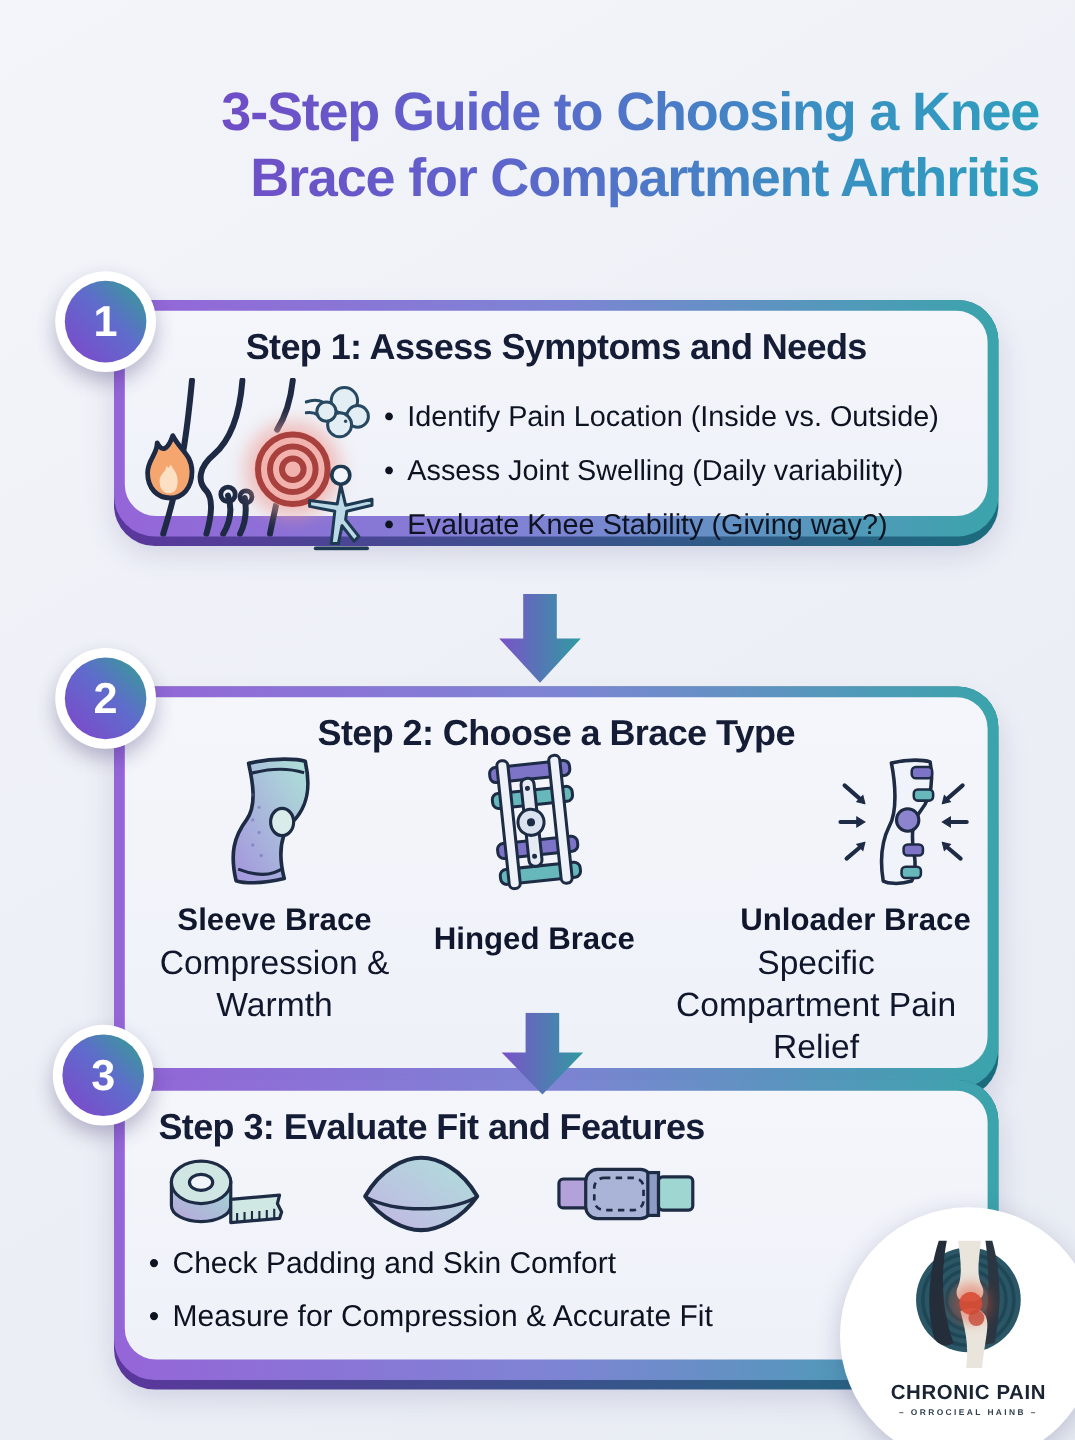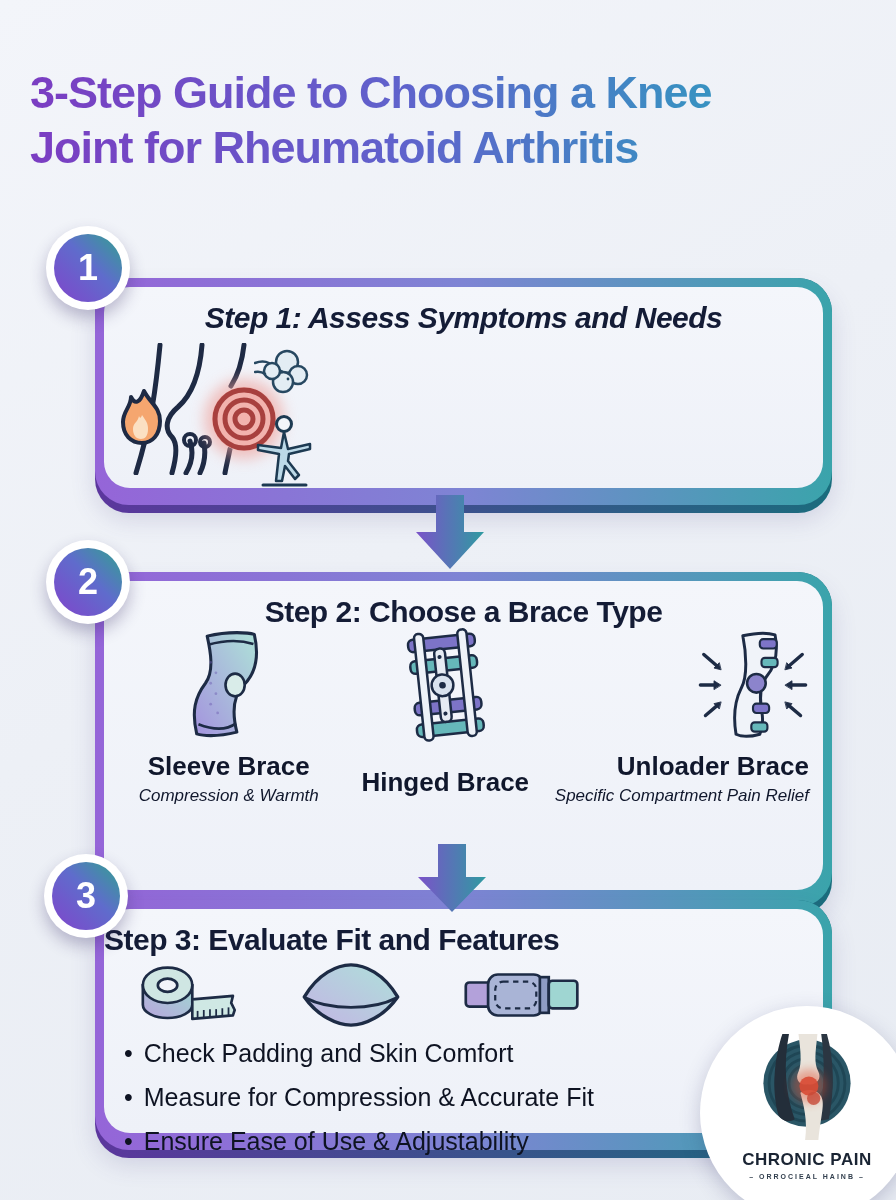--- a/index.html
+++ b/index.html
@@ -5,21 +5,21 @@
   * { margin:0; padding:0; box-sizing:border-box; }
   html,body { background:#dfe3ec; }
   body { font-family:"Liberation Sans","DejaVu Sans",sans-serif; }
   .poster {
     position:relative; width:896px; height:1200px; margin:0 auto;
     background:linear-gradient(150deg,#f3f5fa 0%,#edf0f6 45%,#e8ecf3 100%);
     overflow:hidden;
   }
   
   .main-title {
-    position:absolute; top:66px; left:30px; right:30px; text-align:left;
+    position:absolute; top:66px; left:30px; right:30px; text-align:right;
     font-size:45px; font-weight:bold; line-height:1.22; letter-spacing:-1px;
     background:linear-gradient(90deg,#7b3dc2 0%,#5f63cc 45%,#3a8fc2 78%,#2e9fbe 100%);
     -webkit-background-clip:text; background-clip:text; color:transparent;
   }
   
   .card { position:absolute; left:95px; width:737px; border-radius:34px;
           background:linear-gradient(90deg,#5e35a0,#15727c); z-index:2; }
   .card-face { position:absolute; left:0; right:0; top:0; bottom:8px; border-radius:34px;
           background:linear-gradient(90deg,#9565d8 0%,#7e84d4 50%,#3aa4ab 100%);
           box-shadow:0 14px 24px rgba(80,70,140,0.18); }
@@ -41,43 +41,43 @@
   .s1-icons { position:absolute; left:10px; top:56px; }
   .s1-bullets { position:absolute; left:216px; top:66px; right:16px; list-style:none; }
   .bullets li { font-size:24px; color:#0e1322; line-height:45px; white-space:nowrap; }
   .bullets li::before { content:"•"; margin-right:11px; }
   
   .options-row { position:absolute; left:14px; right:14px; top:44px;
                  display:flex; justify-content:space-between; }
   .option { display:flex; flex-direction:column; align-items:center; text-align:center; }
   .option .icon-box { height:118px; display:flex; align-items:flex-end; justify-content:center; }
   .option-name { font-size:26px; font-weight:bold; color:#10172c; margin-top:8px; }
-  .option-desc { font-size:17px; color:#10172c; line-height:1.25; margin-top:3px;font-style:italic; }
+  .option-desc { font-size:28px; color:#10172c; line-height:1.25; margin-top:3px; }
   .opt-1 { width:225px; } .opt-2 { width:215px;gap:16px; } .opt-3 { width:262px;align-items:flex-end; }
   
-  .s3-heading { text-align:left; }
+  .s3-heading { text-align:left; padding-left:28px; }
   .s3-icons { position:absolute; left:30px; top:50px; display:flex; align-items:center; }
   .s3-bullets { position:absolute; left:20px; top:122px; list-style:none; }
   .s3-bullets li { font-size:25px; line-height:44px; }
   
   .brand-logo { position:absolute; left:700px; top:1006px; width:214px; height:214px;
                 border-radius:50%; background:#fff; z-index:7; text-align:center;
                 box-shadow:0 6px 20px rgba(60,60,110,0.25); }
   .brand-name { margin-top:4px; font-size:17px; font-weight:bold; color:#1a2433;
                 letter-spacing:0.5px; }
   .brand-tagline { font-size:7px; font-weight:bold; color:#33404f; letter-spacing:2px; margin-top:3px; }
 </style>
 </head>
 <body>
 
 <div class="poster">
 
-  <h1 class="main-title"><span>3-Step Guide to Choosing a Knee</span><br><span>Joint for Rheumatoid Arthritis</span></h1>
-
-  <div class="card" style="top:278px;height:235px;font-style:italic;">
+  <h1 class="main-title"><span>3-Step Guide to Choosing a Knee</span><br><span>Brace for Compartment Arthritis</span></h1>
+
+  <div class="card" style="top:250px;height:205px;">
     <div class="card-face">
       <div class="card-content">
         <div class="card-heading">Step 1: Assess Symptoms and Needs</div>
 
         <div class="s1-icons">
           <svg width="200" height="132" viewBox="0 0 200 132">
             <defs>
               <filter id="blur1" x="-50%" y="-50%" width="200%" height="200%">
                   <feGaussianBlur stdDeviation="7"></feGaussianBlur>
                 </filter>
@@ -119,20 +119,25 @@
           </svg>
         </div>
         <div style="position:absolute;left:152px;top:128px;">
           <svg width="56" height="72" viewBox="0 0 56 72">
             <circle cx="28" cy="9" r="7.5" fill="#f2f6fa" stroke="#1d3a52" stroke-width="3"></circle>
             <path d="M28,17 L32,34 L54,29 L54,34 L33,39 L32,46 L43,60 L39,64 L29,51 L26,66 L20,66 L23,39 L2,35 L2,30 L25,33 Z" fill="#bcd9e8" stroke="#1d3a52" stroke-width="2.5" stroke-linejoin="round"></path>
             <path d="M7,70 H50" stroke="#1d3a52" stroke-width="3" stroke-linecap="round"></path>
           </svg>
         </div>
 
+        <ul class="bullets s1-bullets">
+          <li>Identify Pain Location (Inside vs. Outside)</li>
+          <li>Assess Joint Swelling (Daily variability)</li>
+          <li>Evaluate Knee Stability (Giving way?)</li>
+        </ul>
       </div>
     </div>
   </div>
 
   <svg class="flow-arrow" style="left:410px;top:495px;" width="80" height="76" viewBox="0 0 80 76">
     <defs>
         <linearGradient id="ag1" x1="0" y1="0" x2="1" y2="0">
       <stop offset="0" stop-color="#7b52c9"></stop>
           <stop offset="1" stop-color="#2f9ba1"></stop>
     </linearGradient>
@@ -285,21 +290,20 @@
             <rect x="27" y="6" width="62" height="46" rx="11" fill="#a9b4d6" stroke="#1d2b45" stroke-width="3"></rect>
             <rect x="35" y="14" width="46" height="30" rx="9" fill="none" stroke="#1d2b45" stroke-width="2.5" stroke-dasharray="6,5"></rect>
             <rect x="85" y="9" width="10" height="40" fill="#8e9cc4" stroke="#1d2b45" stroke-width="3"></rect>
             <rect x="95" y="13" width="32" height="31" rx="4" fill="#9fd6d2" stroke="#1d2b45" stroke-width="3"></rect>
           </svg>
         </div>
 
         <ul class="bullets s3-bullets">
           <li>Check Padding and Skin Comfort</li>
           <li>Measure for Compression &amp; Accurate Fit</li>
-          <li>Ensure Ease of Use &amp; Adjustability</li>
         </ul>
       </div>
     </div>
   </div>
 
   <div class="badge" style="left:46px;top:226px;">
     <div class="badge-core">1</div>
   </div>
   <div class="badge" style="left:46px;top:540px;">
     <div class="badge-core">2</div>

